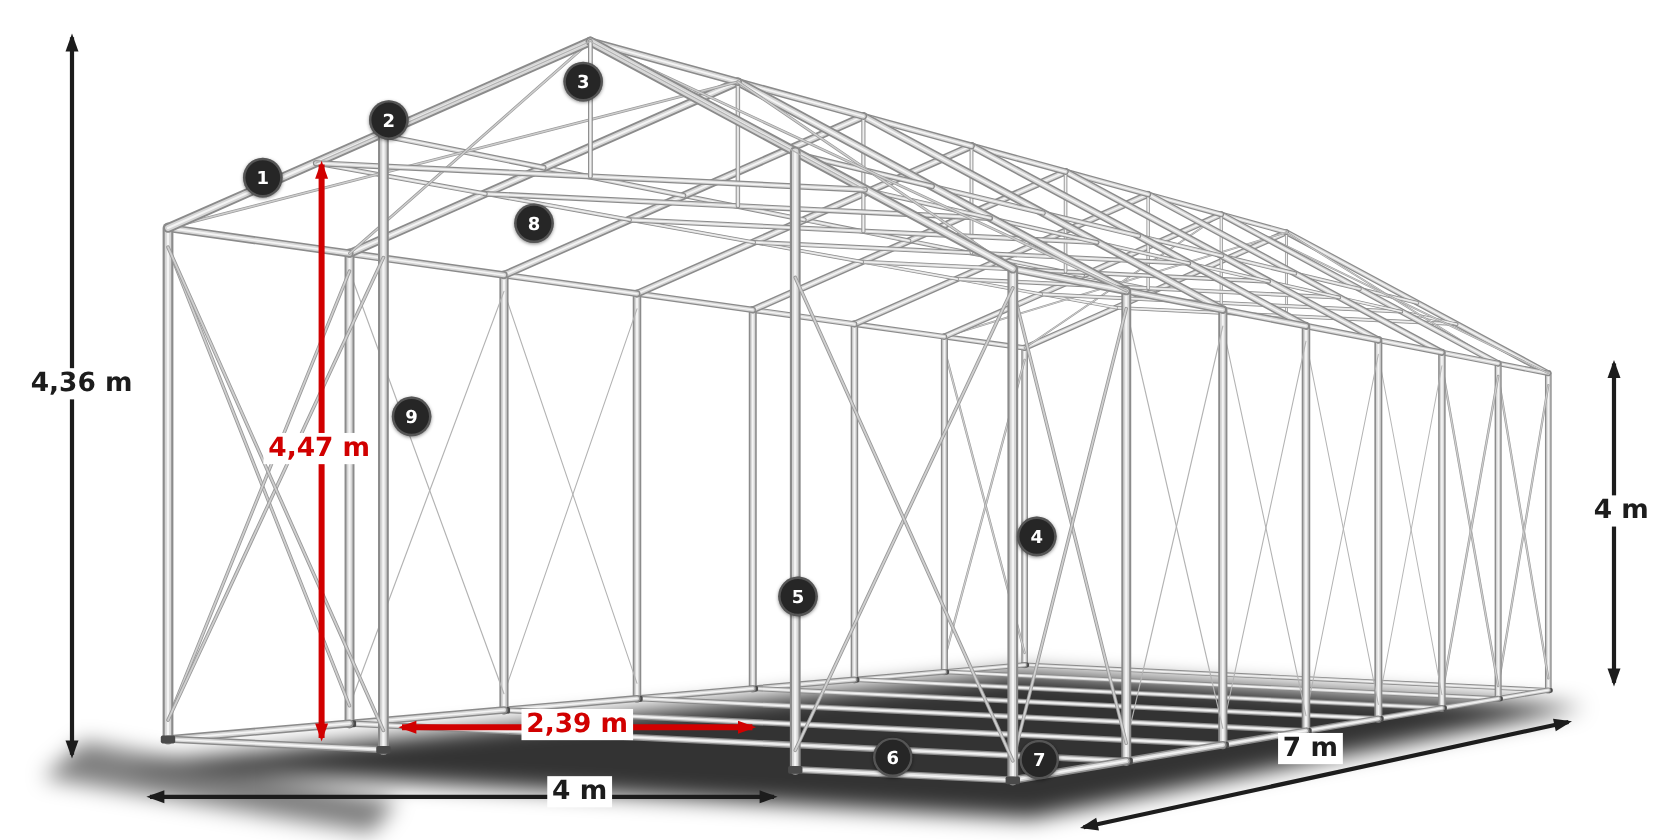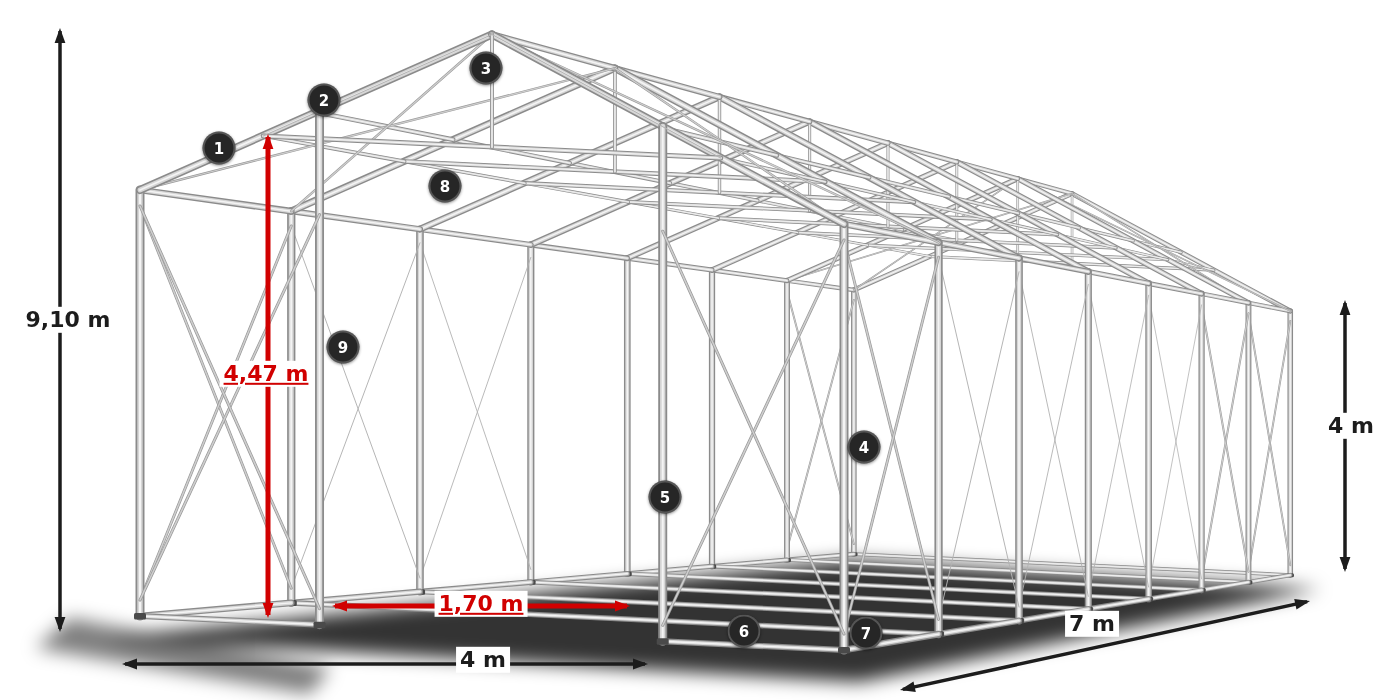--- a/index.html
+++ b/index.html
@@ -9,21 +9,21 @@
   .dim{
     position:absolute;
     font:bold 22px "DejaVu Sans",sans-serif;
     color:#1c1c1c;
     background:#ffffff;
     padding:0 4px;
     transform:translate(-50%,-50%);
     white-space:nowrap;
     line-height:1.2;
   }
-  .dim.red{color:#d10000;text-decoration:underline;}
+  .dim.red{color:#d10000;}
   .marker{
     position:absolute;
     width:33px;height:33px;
     border-radius:50%;
     background:#262626;
     color:#ffffff;
     display:flex;align-items:center;justify-content:center;
     font:bold 15px "DejaVu Sans",sans-serif;
     transform:translate(-50%,-50%);
     box-shadow:inset 0 0 0 2px rgba(255,255,255,.22), 0 1px 3px rgba(0,0,0,.45);
@@ -505,26 +505,26 @@
         <polygon points="1310,601 1296.486904146295,609.4590921763853 1294.195870221262,598.9048909487059" fill="#1c1c1c"></polygon>
         <line x1="268" y1="137" x2="268" y2="615" stroke="#d10000" stroke-width="5"></line>
         <polygon points="268,134 262.6,149 273.4,149" fill="#d10000"></polygon>
         <polygon points="268,618 262.6,603 273.4,603" fill="#d10000"></polygon>
         <line x1="335" y1="606" x2="627" y2="606" stroke="#d10000" stroke-width="5"></line>
         <polygon points="332,606 347,611.4 347,600.6" fill="#d10000"></polygon>
         <polygon points="630,606 615,611.4 615,600.6" fill="#d10000"></polygon>
       </g>
   </svg>
 
-  <div class="dim" style="left:68px;top:320px">9,10 m</div>
+  <div class="dim" style="left:68px;top:320px">4,36 m</div>
   <div class="dim red" style="left:266px;top:374px">4,47 m</div>
   <div class="dim" style="left:1351px;top:426px">4 m</div>
   <div class="dim" style="left:483px;top:660px">4 m</div>
   <div class="dim" style="left:1092px;top:624px">7 m</div>
-  <div class="dim red" style="left:481px;top:604px">1,70 m</div>
+  <div class="dim red" style="left:481px;top:604px">2,39 m</div>
 
   <div id="markers">
       <div class="marker" style="left: 219px; top: 148px;">1</div>
       <div class="marker" style="left: 324px; top: 100px;">2</div>
       <div class="marker" style="left: 486px; top: 68px;">3</div>
       <div class="marker" style="left: 864px; top: 447px;">4</div>
       <div class="marker" style="left: 665px; top: 497px;">5</div>
       <div class="marker" style="left: 744px; top: 631px;">6</div>
       <div class="marker" style="left: 866px; top: 633px;">7</div>
       <div class="marker" style="left: 445px; top: 186px;">8</div>

